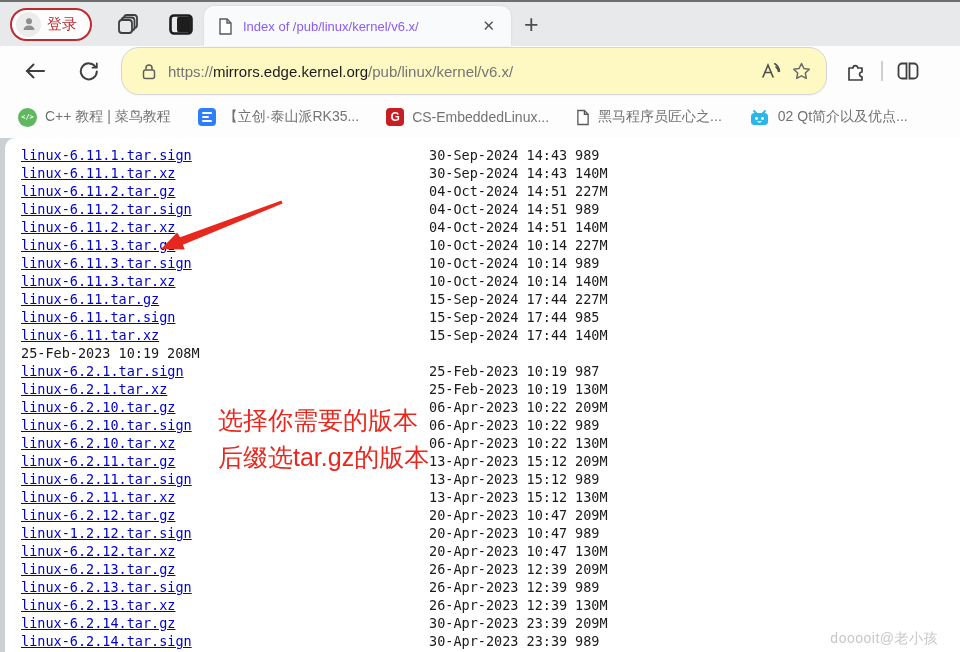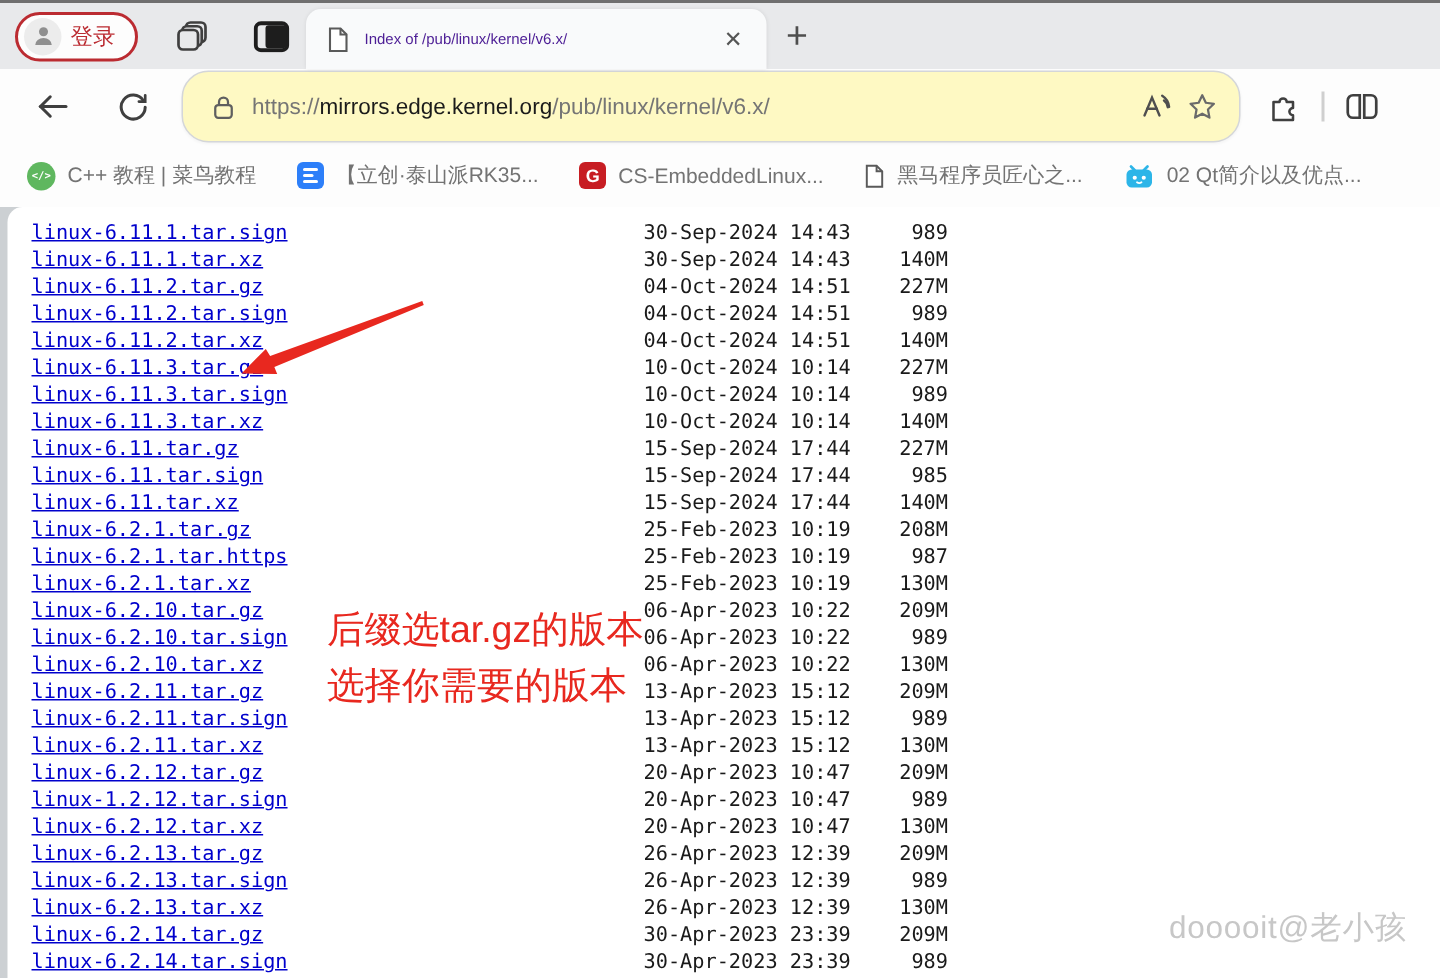--- a/index.html
+++ b/index.html
@@ -10,21 +10,21 @@
   
   .top-edge { height:2px; background:#6f6f6f; }
   .tabstrip { position:relative; height:44px; background:#e8e9eb; display:flex; align-items:center; }
   .profile-pill { display:flex; align-items:center; gap:6px; margin-left:10px; height:33px;
     border:2px solid #bb2b31; border-radius:17px; background:#fdfdfd; padding:0 13px 0 4px; cursor:pointer; }
   .avatar-circle { width:25px; height:25px; border-radius:50%; background:#ececec; display:flex; align-items:center; justify-content:center; }
   .profile-label { color:#bb2b31; font-size:15px; }
   .strip-icon { margin-left:22px; display:flex; align-items:center; justify-content:center; width:30px; height:30px; cursor:pointer; }
   .tab { position:absolute; left:204px; bottom:0; width:307px; height:40px; background:#f9fafb;
     border-radius:10px 10px 0 0; display:flex; align-items:center; padding:0 10px 0 14px; box-shadow:0 0 3px rgba(0,0,0,.08); }
-  .tab-title { flex:1; font-size:10px; color:#4c1d95; white-space:nowrap; overflow:hidden; margin-left:10px; }
+  .tab-title { flex:1; font-size:13px; color:#8b5cf6; white-space:nowrap; overflow:hidden; margin-left:10px; }
   .tab-close { font-size:15px; color:#555; padding:2px 6px; cursor:pointer; }
   .newtab-btn { position:absolute; left:524px; top:11px; font-size:25px; font-weight:200; color:#4e4e4e; cursor:pointer; line-height:22px; }
 
   
   .toolbar { height:50px; background:#fdfdfd; display:flex; align-items:center; }
   .nav-btn { width:34px; height:34px; display:flex; align-items:center; justify-content:center; cursor:pointer; }
   .nav-back { margin-left:18px; }
   .nav-refresh { margin-left:20px; }
   .addressbar { margin-left:15px; width:706px; height:48px; background:#fef9c3; border:1px solid #d4d6d9;
     border-radius:18px; display:flex; align-items:center; padding:0 10px 0 20px; box-shadow:0 1px 2px rgba(0,0,0,.04); }
@@ -47,26 +47,26 @@
   .fav-red { width:18px; height:18px; border-radius:4px; background:#c71d23; color:#fff; font-size:12px; font-weight:bold;
     display:flex; align-items:center; justify-content:center; }
 
   
   .content-wrap { position:relative; height:514px; background:#ccd0d3; }
   .content { position:absolute; left:5px; top:0; right:0; bottom:0; background:#fff; border-top-left-radius:10px; overflow:hidden; }
   .file-list { padding-top:8px; font-family:"DejaVu Sans Mono","Liberation Mono",monospace; font-size:13.5px; }
   .file-row { display:flex; align-items:center; height:18px; padding-left:16px; }
   .fname { width:408px; color:#0000cc; text-decoration:underline; cursor:pointer; white-space:nowrap; }
   .fdate { width:146px; color:#1a1a1a; }
-  .fsize { width:57px; text-align:right; color:#1a1a1a; }
+  .fsize { width:57px; text-align:left; color:#1a1a1a; }
 
   .annotation { position:absolute; left:213px; top:264px; color:#e8281f; font-size:25px; line-height:37px;
     font-weight:500; white-space:nowrap; }
   .arrow-overlay { position:absolute; left:0; top:0; width:955px; height:514px; pointer-events:none; }
-  .watermark { position:absolute; right:22px; bottom:20px; color:#c7c7c7; font-size:21px; letter-spacing:.5px; }
+  .watermark { position:absolute; right:22px; bottom:4px; color:#c7c7c7; font-size:14px; letter-spacing:.5px; }
 </style>
 </head>
 <body>
 
 <div class="screen">
 
   <div class="top-edge"></div>
 
   <div class="tabstrip">
     <div class="profile-pill">
@@ -244,26 +244,25 @@
             <a class="fname" href="#">linux-6.11.tar.sign</a>
             <span class="fdate">15-Sep-2024 17:44</span>
             <span class="fsize">985</span>
           </div>
           <div class="file-row">
             <a class="fname" href="#">linux-6.11.tar.xz</a>
             <span class="fdate">15-Sep-2024 17:44</span>
             <span class="fsize">140M</span>
           </div>
           <div class="file-row">
-            <a class="fname" href="#">linux-6.2.1.tar.gz</a>
             <span class="fdate">25-Feb-2023 10:19</span>
             <span class="fsize">208M</span>
           </div>
           <div class="file-row">
-            <a class="fname" href="#">linux-6.2.1.tar.https</a>
+            <a class="fname" href="#">linux-6.2.1.tar.sign</a>
             <span class="fdate">25-Feb-2023 10:19</span>
             <span class="fsize">987</span>
           </div>
           <div class="file-row">
             <a class="fname" href="#">linux-6.2.1.tar.xz</a>
             <span class="fdate">25-Feb-2023 10:19</span>
             <span class="fsize">130M</span>
           </div>
           <div class="file-row">
             <a class="fname" href="#">linux-6.2.10.tar.gz</a>
@@ -331,22 +330,22 @@
             <span class="fsize">209M</span>
           </div>
           <div class="file-row">
             <a class="fname" href="#">linux-6.2.14.tar.sign</a>
             <span class="fdate">30-Apr-2023 23:39</span>
             <span class="fsize">989</span>
           </div>
         </div>
 
       <div class="annotation">
+        <div>选择你需要的版本</div>
         <div>后缀选tar.gz的版本</div>
-        <div>选择你需要的版本</div>
       </div>
 
       <svg class="arrow-overlay" viewBox="0 0 955 514">
         <polygon fill="#e8281f" points="276.5,62.6 277.5,65.4 177.9,106.7 179.8,111.4 156,111 172.2,94.6 175.1,99.3"></polygon>
       </svg>
 
       <div class="watermark">dooooit@老小孩</div>
     </div>
   </div>
 </div>

